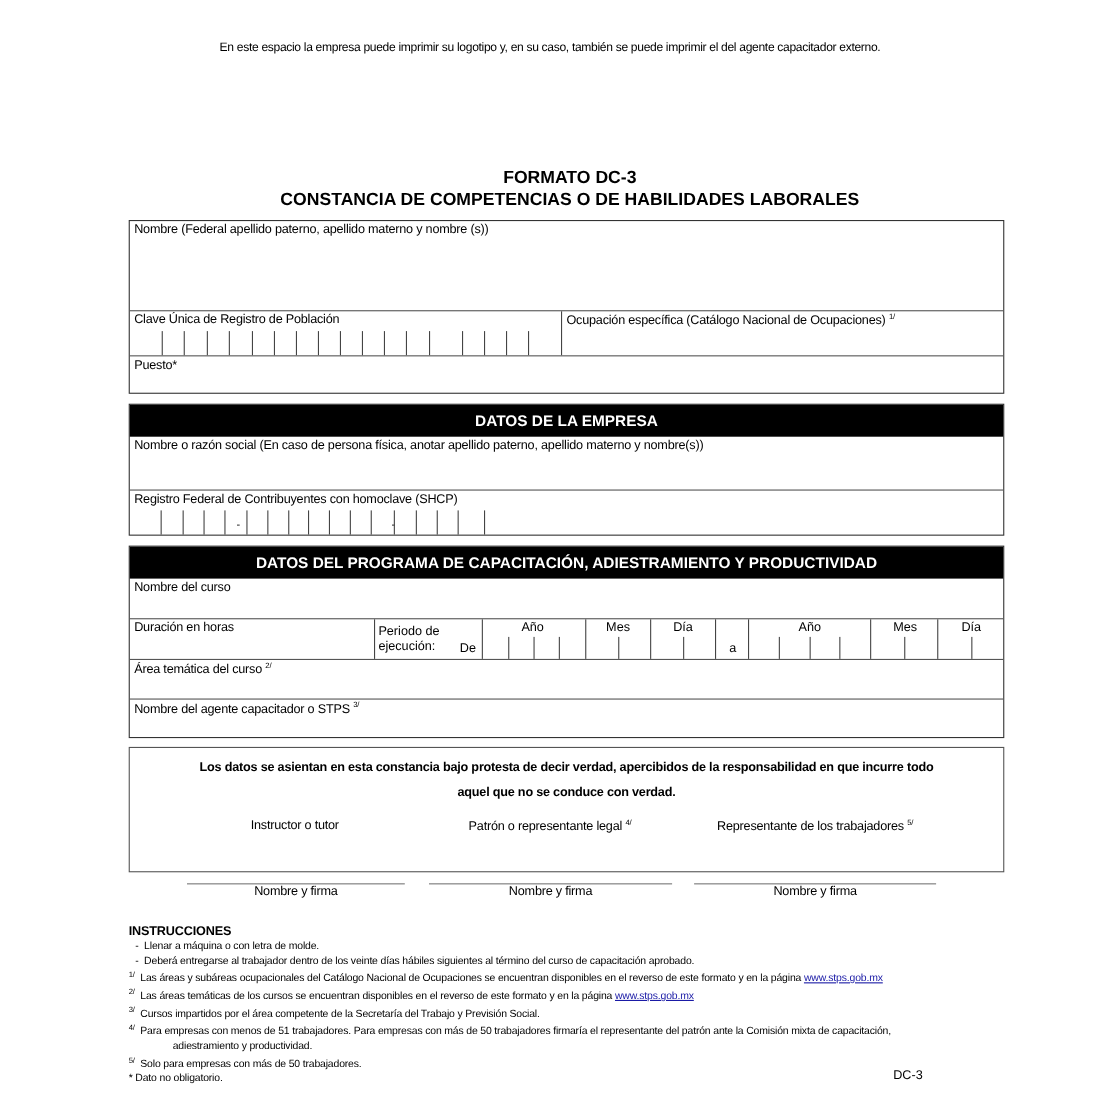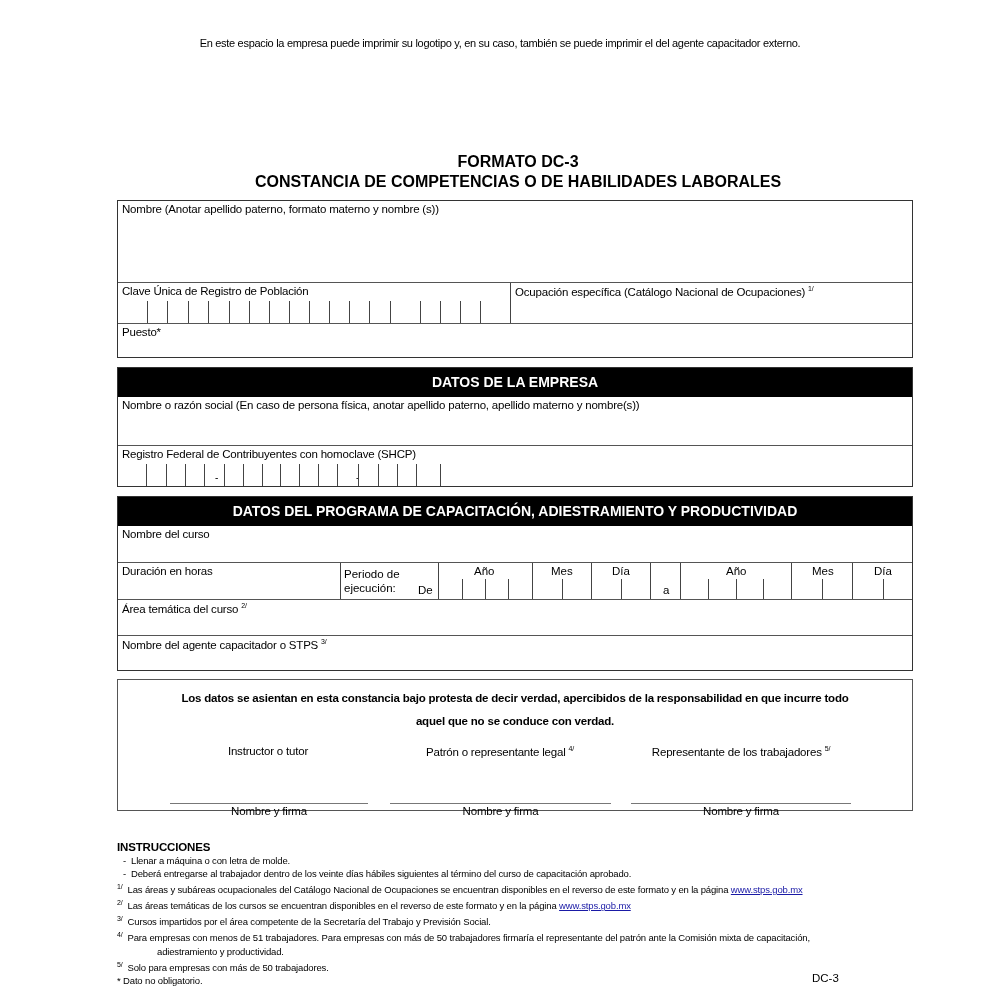--- a/index.html
+++ b/index.html
@@ -15,42 +15,42 @@
               height:29px; line-height:29px; }
   .row { position:relative; border-top:1px solid #555; box-sizing:border-box; }
   .row:first-of-type { border-top:none; }
   .lbl { position:absolute; left:4px; top:2px; font-size:11.5px; letter-spacing:-0.2px; white-space:nowrap; }
   .sup { font-size:7px; vertical-align:super; }
   .tick { position:absolute; bottom:0; width:1px; background:#444; }
   .vline { position:absolute; top:0; bottom:0; width:1px; background:#444; }
   .dash { position:absolute; bottom:3px; font-size:10px; }
   .cell-lbl { position:absolute; font-size:11.5px; white-space:nowrap; }
 
-  .sig { position:absolute; left:117px; top:679px; width:796px; height:132px; border:1px solid #555; box-sizing:border-box; }
+  .sig { position:absolute; left:117px; top:679px; width:796px; height:114px; border:1px solid #555; box-sizing:border-box; }
   .sig-text { position:absolute; left:0; width:100%; text-align:center; font-size:11.5px; font-weight:bold; letter-spacing:-0.2px; }
   .sig-role { position:absolute; font-size:11.5px; text-align:center; letter-spacing:-0.2px; }
   .sig-line { position:absolute; height:1px; background:#777; }
   .sig-cap { position:absolute; font-size:11.5px; text-align:center; letter-spacing:-0.2px; }
 
   .instr { position:absolute; left:117px; top:841px; font-size:9.5px; line-height:13px; letter-spacing:-0.15px; }
   .instr .head { font-weight:bold; font-size:11.5px; }
   .instr .item { white-space:nowrap; }
   .instr a { color:#1a1aa6; text-decoration:underline; }
   .footer-code { position:absolute; left:812px; top:972px; font-size:11.5px; }
 </style>
 </head>
 <body>
 
 <div class="abs note">En este espacio la empresa puede imprimir su logotipo y, en su caso, también se puede imprimir el del agente capacitador externo.</div>
 <div class="abs title1">FORMATO DC-3</div>
 <div class="abs title2">CONSTANCIA DE COMPETENCIAS O DE HABILIDADES LABORALES</div>
 
 <div class="section" style="top:200px;height:158px;">
   <div class="row" style="height:49px;border-top:none;">
-    <span class="lbl">Nombre (Anotar apellido paterno, formato materno y nombre (s))</span>
+    <span class="lbl">Nombre (Federal apellido paterno, apellido materno y nombre (s))</span>
   </div>
   <div class="row" style="height:41px;margin-top:32px;">
     <div style="position:absolute;left:0;top:0;width:392px;height:40px;">
       <span class="lbl">Clave Única de Registro de Población</span>
       <div class="tick" style="left:29px;height:22px;"></div>
       <div class="tick" style="left:49px;height:22px;"></div>
       <div class="tick" style="left:70px;height:22px;"></div>
       <div class="tick" style="left:90px;height:22px;"></div>
       <div class="tick" style="left:111px;height:22px;"></div>
       <div class="tick" style="left:131px;height:22px;"></div>

